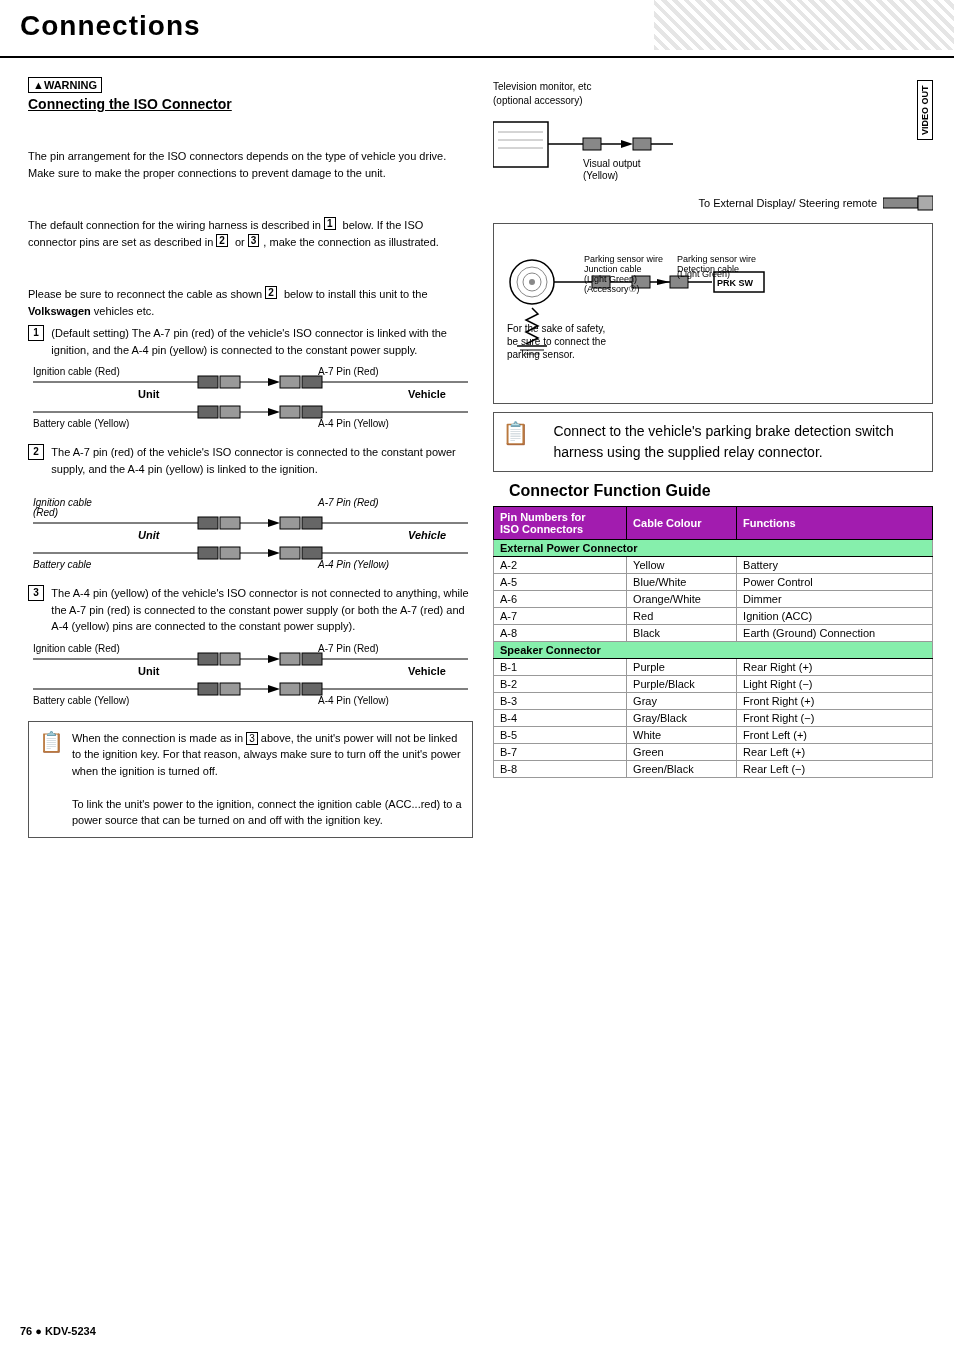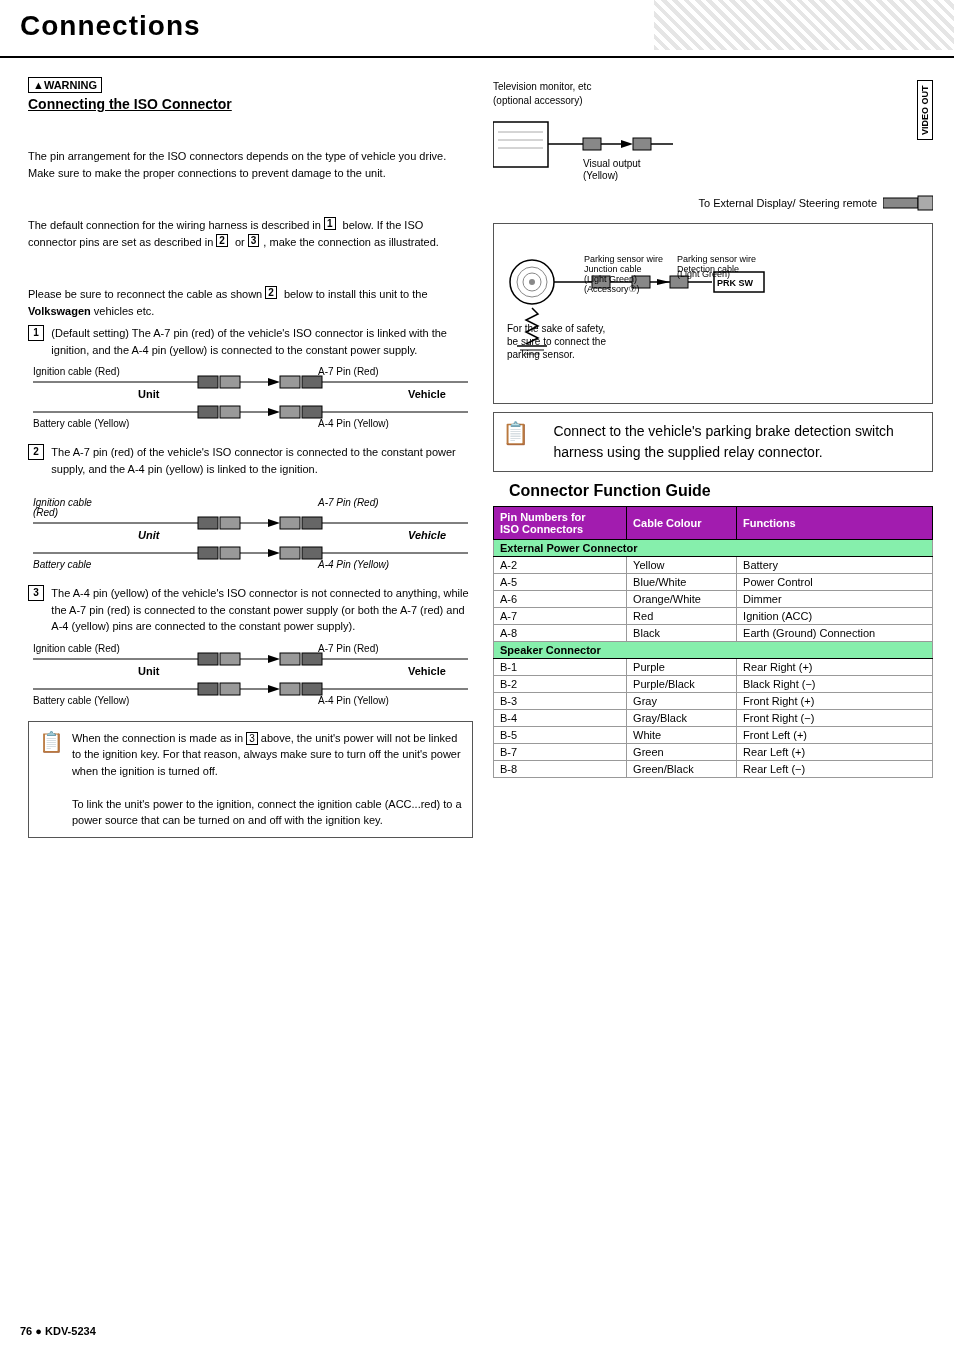--- a/index.html
+++ b/index.html
@@ -473,21 +473,21 @@
               <td colspan="3" style="font-weight: bold; border-bottom: 1px solid rgb(0, 0, 0);">Speaker Connector</td>
             </tr>
             <tr>
               <td>B-1</td>
               <td>Purple</td>
               <td>Rear Right (+)</td>
             </tr>
             <tr>
               <td>B-2</td>
               <td>Purple/Black</td>
-              <td>Black Right (−)</td>
+              <td>Light Right (−)</td>
             </tr>
             <tr>
               <td>B-3</td>
               <td>Gray</td>
               <td>Front Right (+)</td>
             </tr>
             <tr>
               <td>B-4</td>
               <td>Gray/Black</td>
               <td>Front Right (−)</td>

